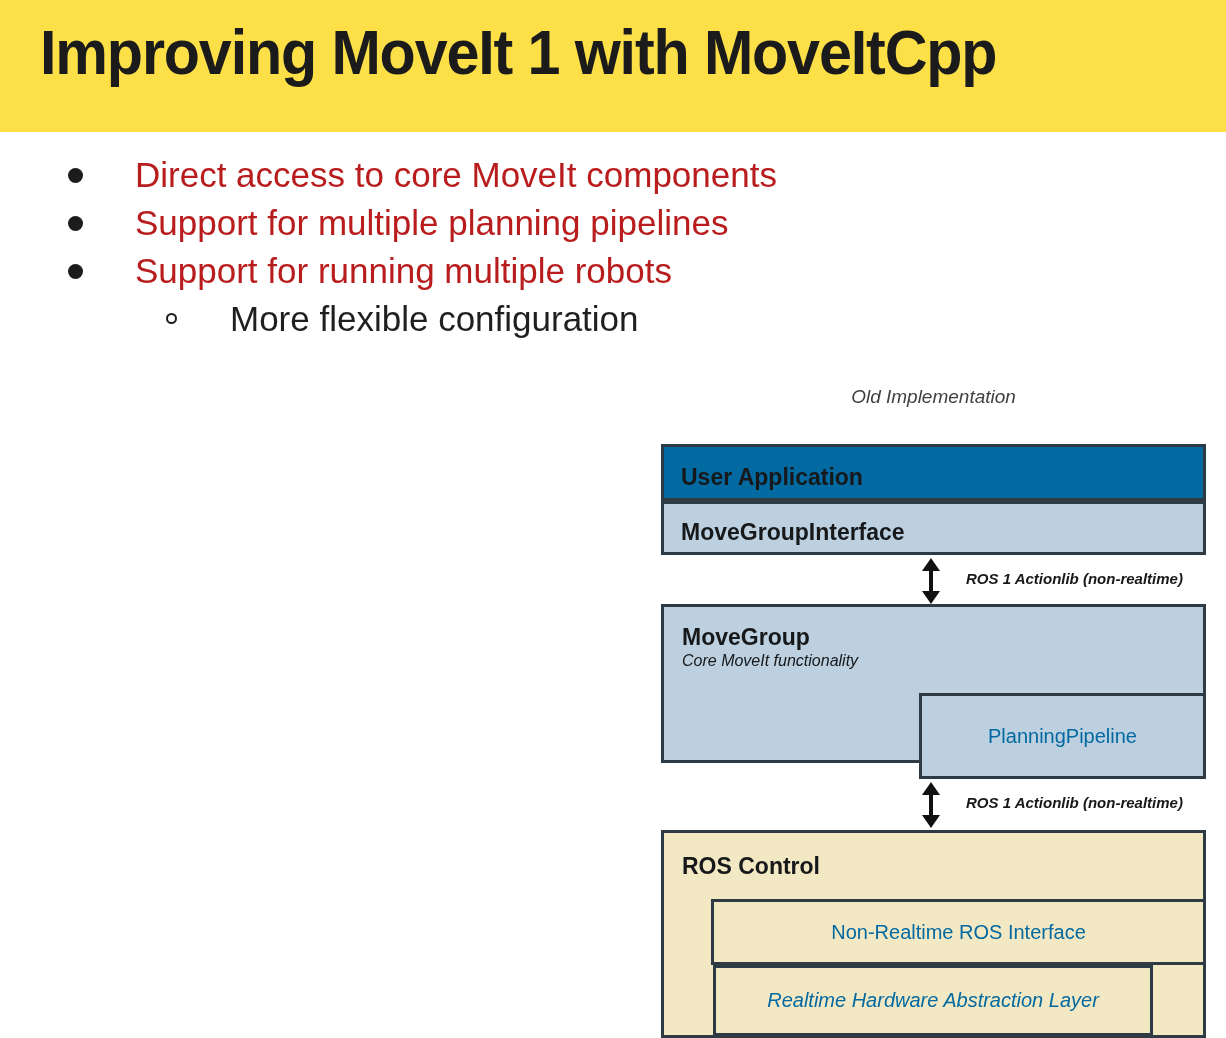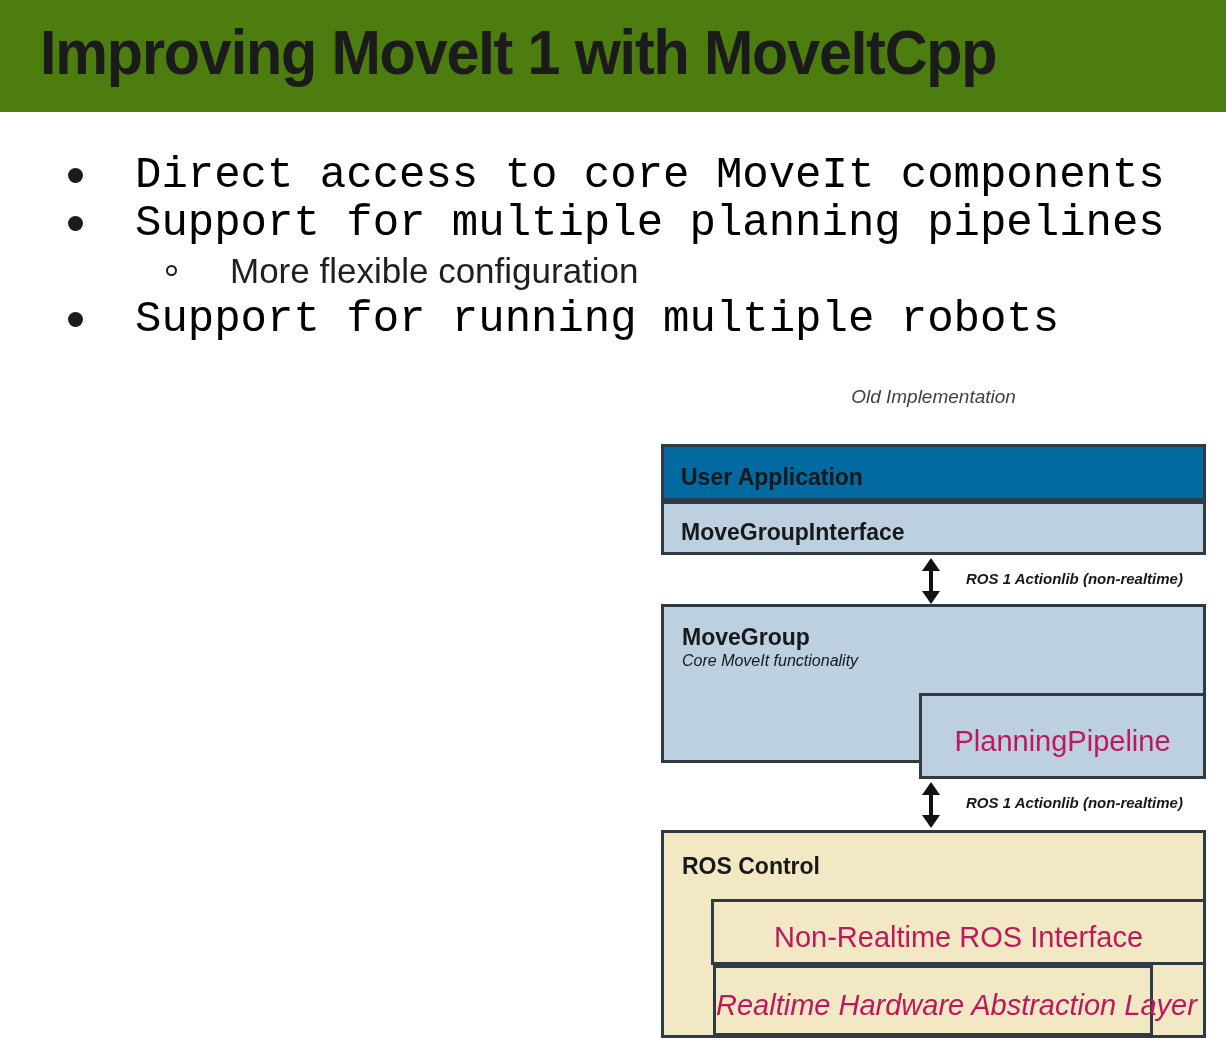--- a/index.html
+++ b/index.html
@@ -15,22 +15,22 @@
     font-family: "Liberation Sans", sans-serif;
     color: #1a1a1a;
   }
 
   
   #header-band {
     position: absolute;
     left: 0;
     top: 0;
     width: 1226px;
-    height: 112px;
-    background: #4d7c0f;
+    height: 132px;
+    background: #fde047;
   }
   #slide-title {
     position: absolute;
     left: 40px;
     top: 16px;
     font-size: 63px;
     font-weight: bold;
     letter-spacing: -1.2px;
     color: #1b1b1b;
     white-space: nowrap;
@@ -56,25 +56,24 @@
     top: 16px;
     width: 15px;
     height: 15px;
     border-radius: 50%;
     background: #1c1c1c;
   }
   .bullet-row.level-1 .btext {
     position: absolute;
     left: 135px;
     top: 0;
-    font-size: 44px;
+    font-size: 35px;
     line-height: 46px;
-    color: #000000;
-    white-space: nowrap;
-    font-family: Liberation Mono, monospace;
+    color: #b91c1c;
+    white-space: nowrap;
   }
   .bullet-row.level-2 .marker {
     position: absolute;
     left: 166px;
     top: 17px;
     width: 11px;
     height: 11px;
     border-radius: 50%;
     border: 2px solid #1c1c1c;
     background: transparent;
@@ -127,22 +126,22 @@
   }
   .dlabel-italic {
     position: absolute;
     font-size: 16px;
     font-style: italic;
     color: #16181a;
     white-space: nowrap;
   }
   .dlabel-center {
     position: absolute;
-    font-size: 29px;
-    color: #be185d;
+    font-size: 20px;
+    color: #0369a1;
     white-space: nowrap;
     text-align: center;
     width: 100%;
     left: 0;
   }
 
   
   .arrow-wrap {
     position: absolute;
     width: 20px;
@@ -192,28 +191,28 @@
   <div class="bullet-row level-1">
     <span class="marker"></span>
     <span class="btext">Direct access to core MoveIt components</span>
   </div>
 
   <div class="bullet-row level-1">
     <span class="marker"></span>
     <span class="btext">Support for multiple planning pipelines</span>
   </div>
 
+  <div class="bullet-row level-1">
+    <span class="marker"></span>
+    <span class="btext">Support for running multiple robots</span>
+  </div>
+
   <div class="bullet-row level-2">
     <span class="marker"></span>
     <span class="btext">More flexible configuration</span>
-  </div>
-
-  <div class="bullet-row level-1">
-    <span class="marker"></span>
-    <span class="btext">Support for running multiple robots</span>
   </div>
 
 </div>
 
 <div id="diagram">
 
   <div id="diagram-caption">Old Implementation</div>
 
   <div class="dbox gray" style="left:0px; top:58px; width:545px; height:57px;">
     <span class="dlabel-bold" style="left:17px; top:17px;">User Application</span>

